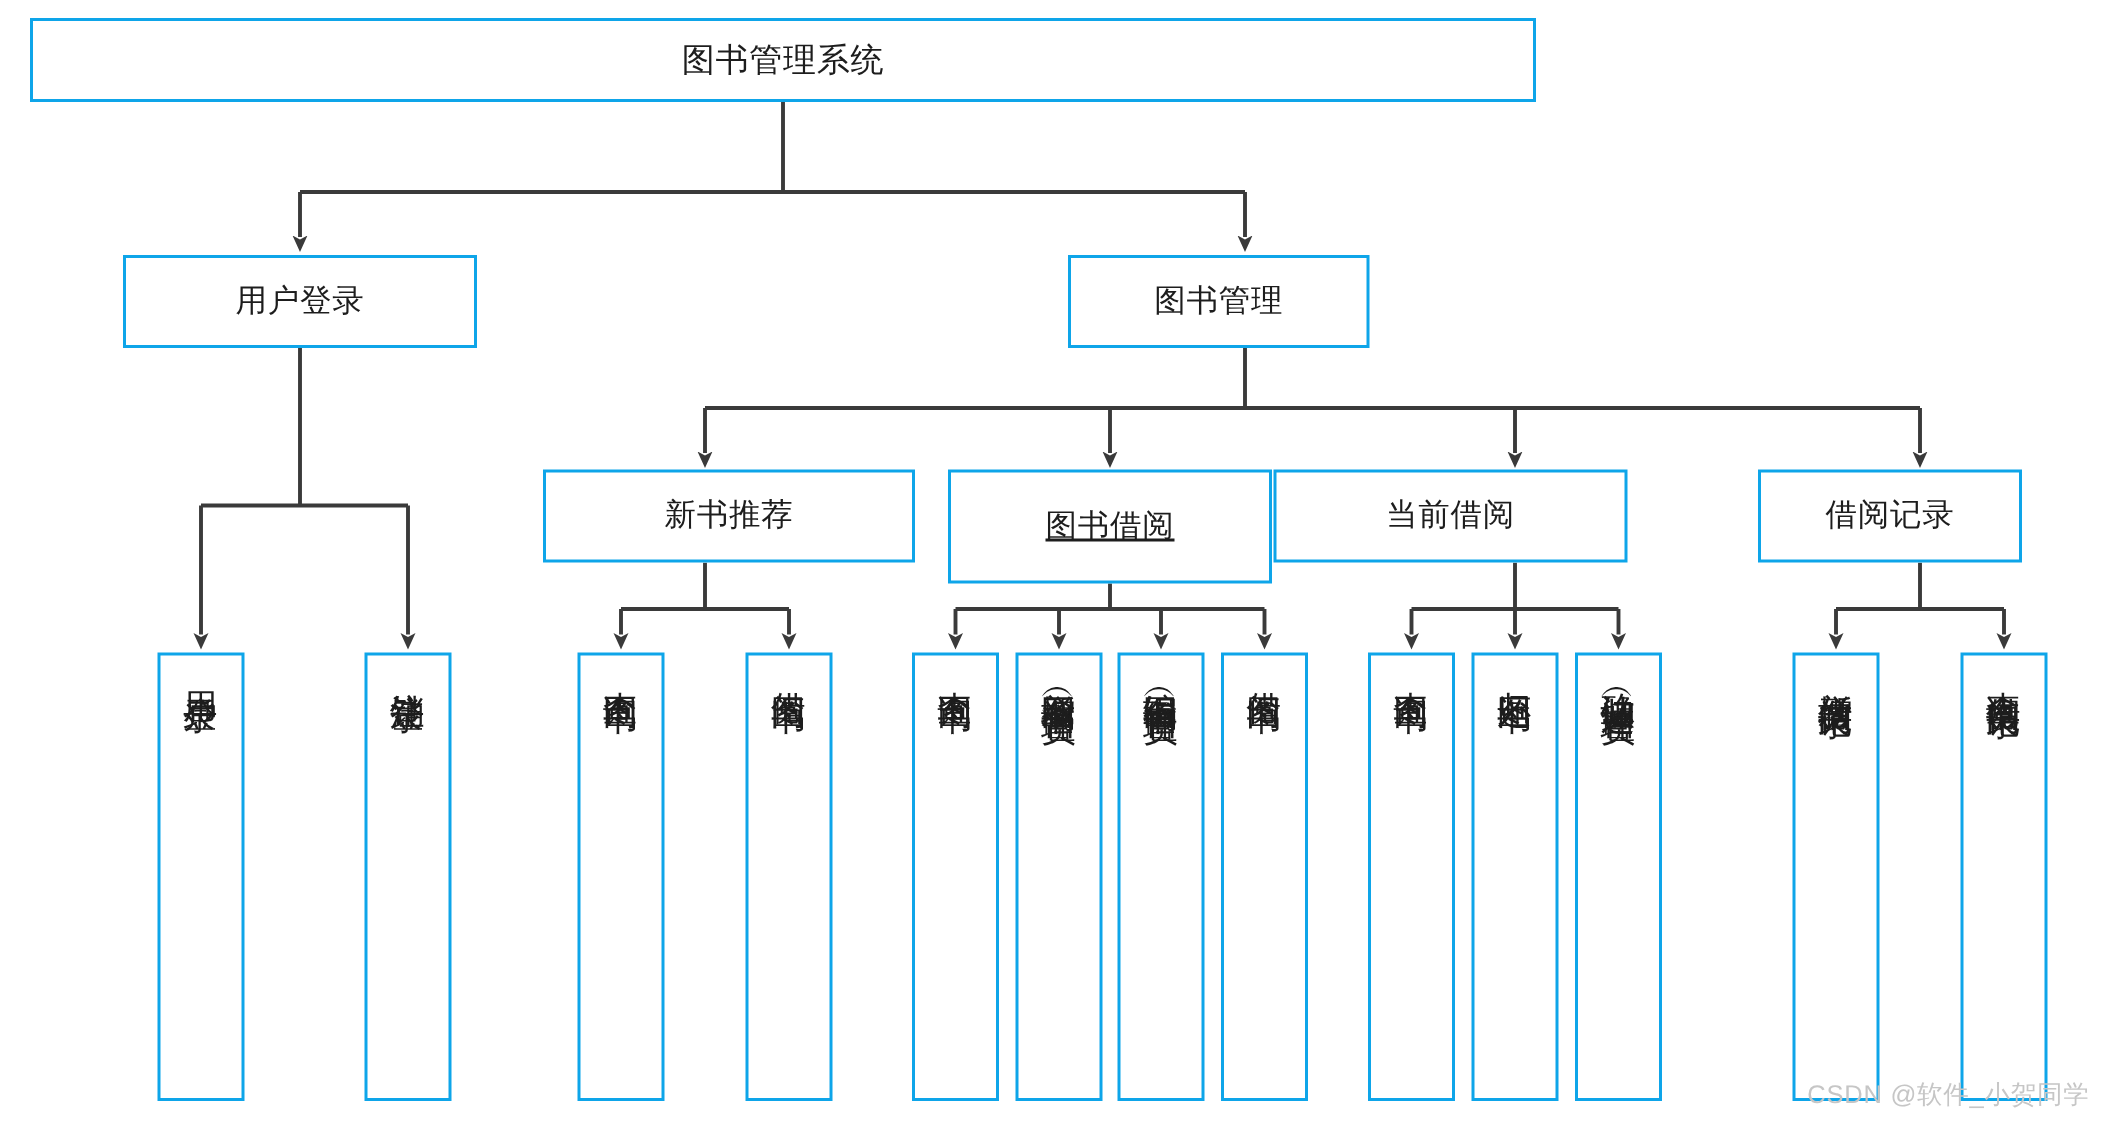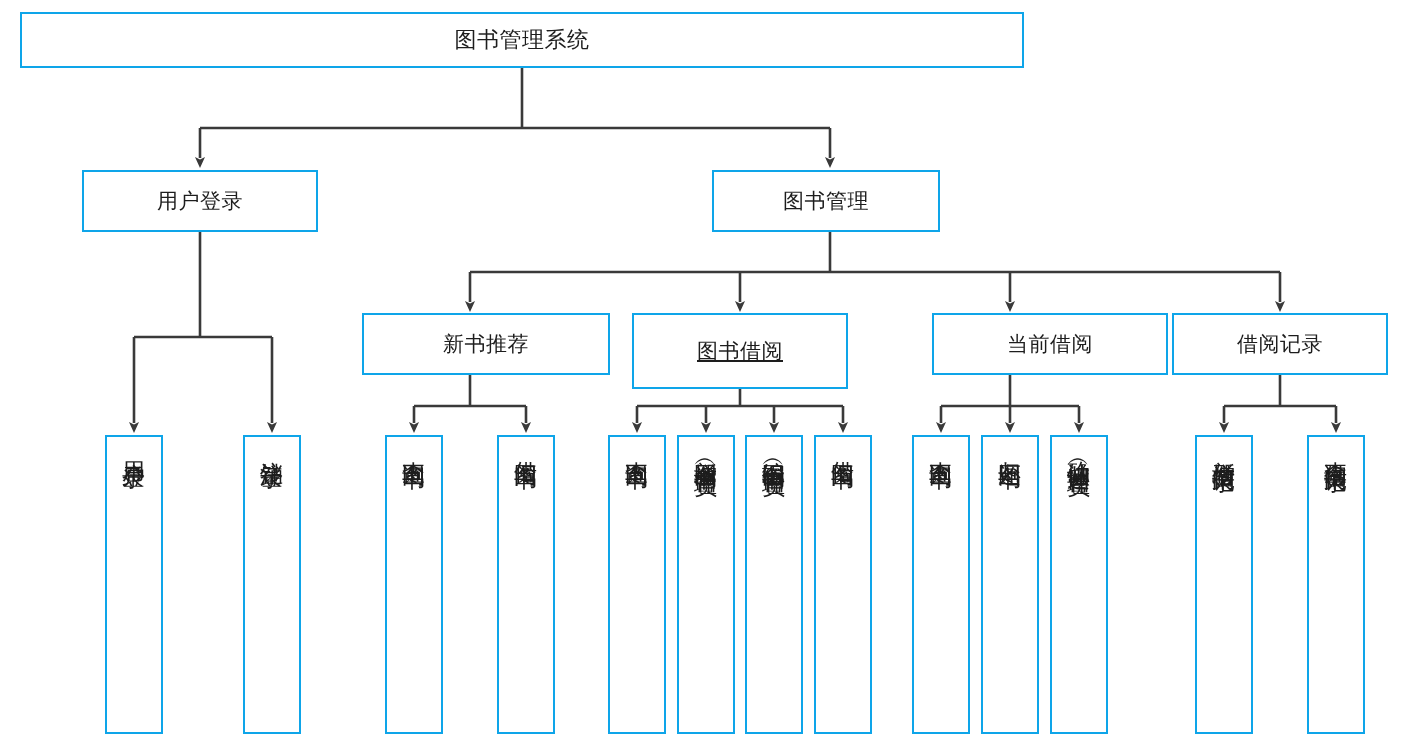--- a/index.html
+++ b/index.html
@@ -127,34 +127,34 @@
     </g>
   </svg>
 
   <div class="node root horiz" style="left:20px; top:12px; width:1004px; height:56px;">
     <span class="label">图书管理系统</span>
   </div>
 
   <div class="node horiz" style="left:82px; top:170px; width:236px; height:62px;">
     <span class="label">用户登录</span>
   </div>
-  <div class="node horiz" style="left:712px; top:170px; width:228px; height:62px;">
+  <div class="node horiz" style="left:712px; top:170px; width:201px; height:62px;">
     <span class="label">图书管理</span>
   </div>
 
   <div class="node horiz" style="left:362px; top:313px; width:248px; height:62px;">
     <span class="label">新书推荐</span>
   </div>
   <div class="node horiz" style="left:632px; top:313px; width:216px; height:76px;text-decoration:underline;">
     <span class="label">图书借阅</span>
   </div>
-  <div class="node horiz" style="left:932px; top:313px; width:236px; height:62px;">
+  <div class="node horiz" style="left:849px; top:313px; width:236px; height:62px;">
     <span class="label">当前借阅</span>
   </div>
-  <div class="node horiz" style="left:1172px; top:313px; width:216px; height:62px;">
+  <div class="node horiz" style="left:1172px; top:313px; width:176px; height:62px;">
     <span class="label">借阅记录</span>
   </div>
 
   <div class="node vert" style="left:105px; top:435px; width:58px; height:299px;">
     <span class="label">用户登录</span>
   </div>
   <div class="node vert" style="left:243px; top:435px; width:58px; height:299px;">
     <span class="label">注销登录</span>
   </div>
 
@@ -188,14 +188,15 @@
     <span class="label">确认归还（管理员）</span>
   </div>
 
   <div class="node vert" style="left:1195px; top:435px; width:58px; height:299px;">
     <span class="label">新增借阅记录</span>
   </div>
   <div class="node vert" style="left:1307px; top:435px; width:58px; height:299px;">
     <span class="label">查询借阅记录</span>
   </div>
 
+  <div class="watermark">CSDN @软件_小贺同学</div>
 
 </div>
 
 </body></html>

